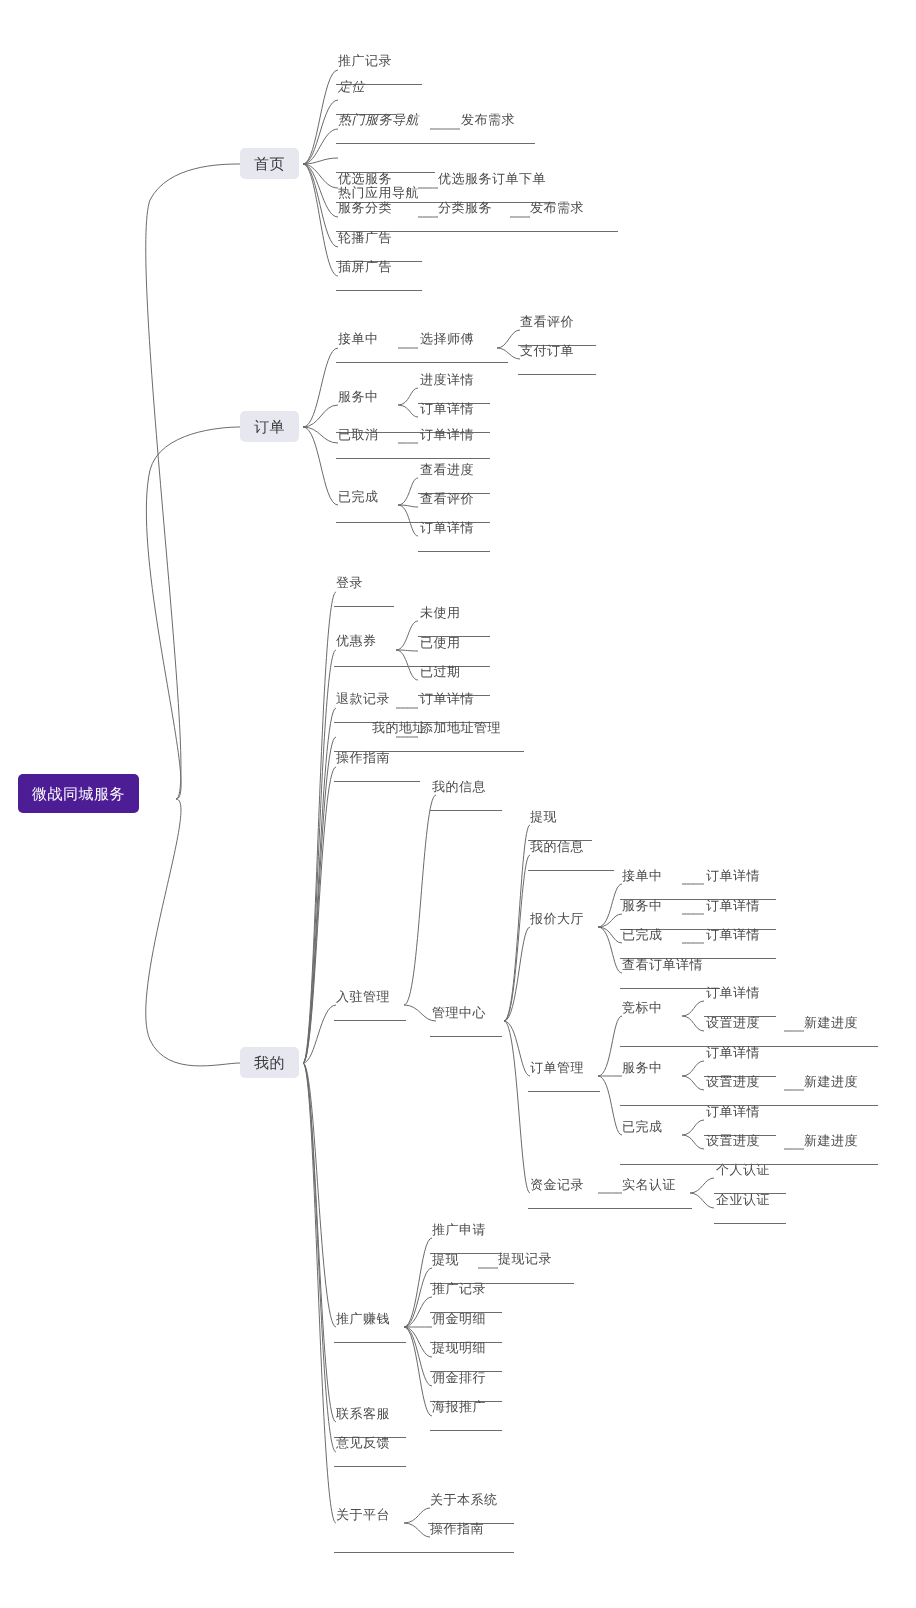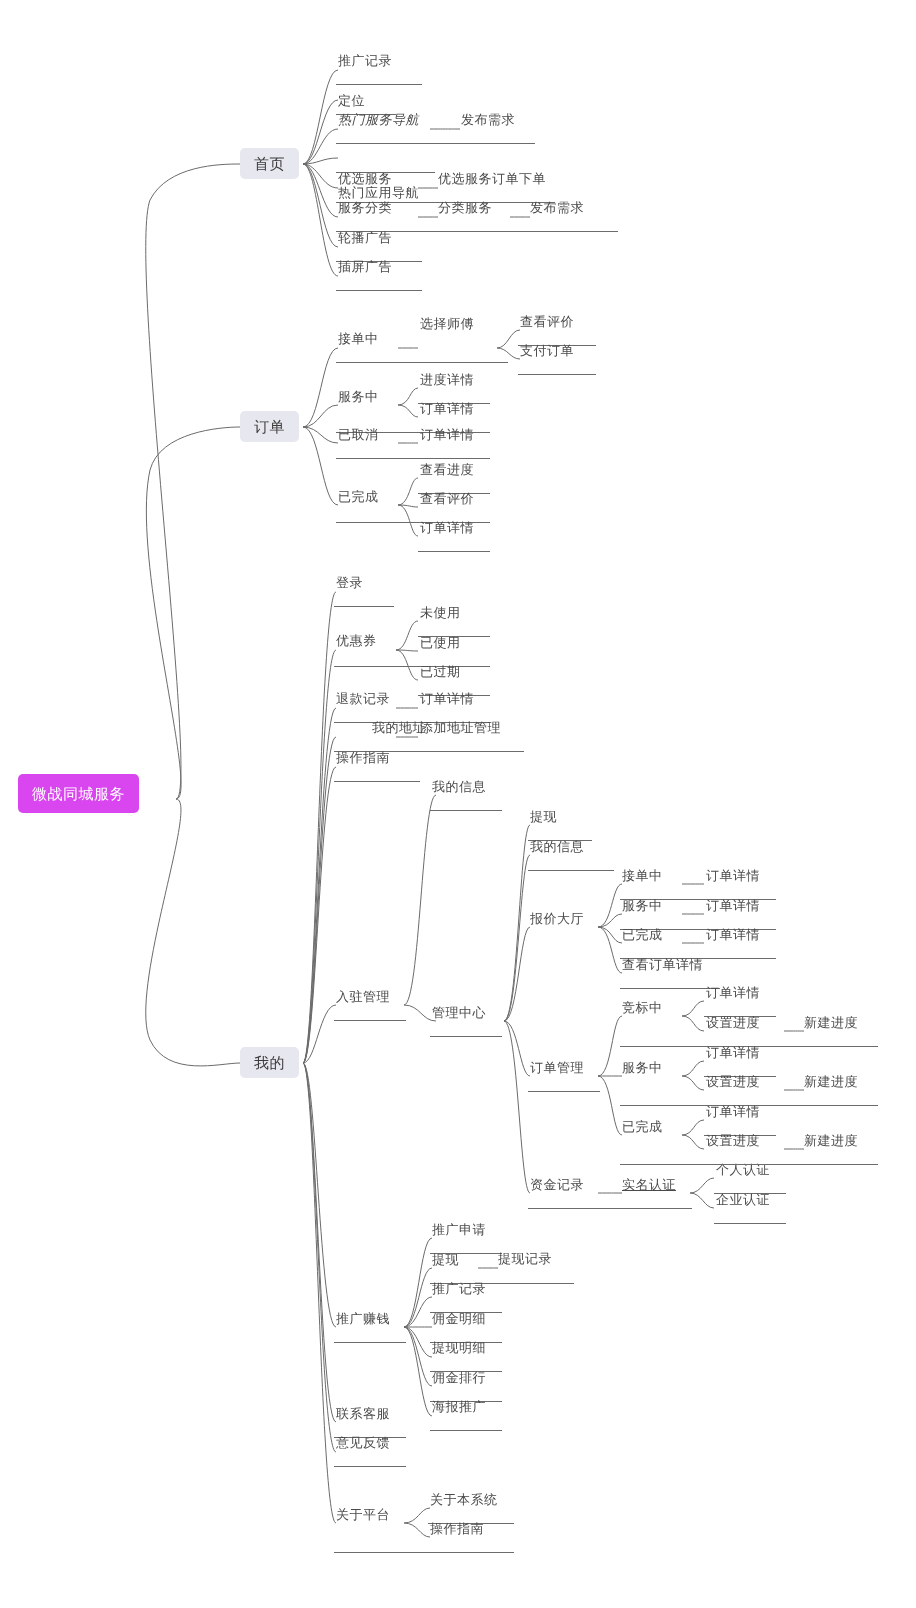--- a/index.html
+++ b/index.html
@@ -1,21 +1,21 @@
 <!DOCTYPE html>
 <html><head>
 <meta charset="utf-8">
 <style>
   html,body{margin:0;padding:0;background:#ffffff;}
   body{font-family:"Liberation Sans","DejaVu Sans",sans-serif;}
   #mindmap-root{position:relative;width:916px;height:1608px;background:#ffffff;overflow:hidden;}
   #edges{position:absolute;left:0;top:0;width:916px;height:1608px;pointer-events:none;}
   .node{position:absolute;box-sizing:border-box;white-space:nowrap;line-height:1;}
   .node-root{
-    background:#d946ef;color:#ffffff;border-radius:5px;
+    background:#4c1d95;color:#ffffff;border-radius:5px;
     font-size:15px;padding:12px 14px;letter-spacing:.5px;
   }
   .node-l1{
     background:#e7e7f0;color:#3a3a3a;border-radius:5px;
     font-size:15px;padding:8px 14px;letter-spacing:.5px;
   }
   .node-leaf{
     color:#4a4a4a;font-size:13px;padding:2px 2px 4px 2px;letter-spacing:.5px;
   }
   .underline{position:absolute;height:1px;background:#6b6b6b;}
@@ -142,21 +142,21 @@
 
   <div class="node node-root" style="left:18px;top:774px;">微战同城服务</div>
 
   <div class="node node-l1" style="left:240px;top:148px;">首页</div>
   <div class="node node-l1" style="left:240px;top:411px;">订单</div>
   <div class="node node-l1" style="left:240px;top:1047px;">我的</div>
 
   <div class="node node-leaf" style="left:336px;top:52px;">推广记录</div>
   <div class="underline" style="left:336px;top:84px;width:86px;"></div>
 
-  <div class="node node-leaf" style="left:336px;top:92px;">定位</div>
+  <div class="node node-leaf" style="left:336px;top:78px;font-style:italic;">定位</div>
   <div class="underline" style="left:336px;top:114px;width:60px;"></div>
 
   <div class="node node-leaf" style="left:336px;top:111px;font-style:italic;">热门服务导航</div>
   <div class="node node-leaf" style="left:459px;top:111px;">发布需求</div>
   <div class="underline" style="left:336px;top:143px;width:199px;"></div>
 
   <div class="node node-leaf" style="left:336px;top:140px;margin-top:44px;">热门应用导航</div>
   <div class="underline" style="left:336px;top:172px;width:99px;"></div>
 
   <div class="node node-leaf" style="left:336px;top:170px;">优选服务</div>
@@ -168,21 +168,21 @@
   <div class="node node-leaf" style="left:528px;top:199px;">发布需求</div>
   <div class="underline" style="left:336px;top:231px;width:282px;"></div>
 
   <div class="node node-leaf" style="left:336px;top:229px;">轮播广告</div>
   <div class="underline" style="left:336px;top:261px;width:86px;"></div>
 
   <div class="node node-leaf" style="left:336px;top:258px;">插屏广告</div>
   <div class="underline" style="left:336px;top:290px;width:86px;"></div>
 
   <div class="node node-leaf" style="left:336px;top:330px;">接单中</div>
-  <div class="node node-leaf" style="left:418px;top:316px;font-family:Liberation Mono, monospace;">选择师傅</div>
+  <div class="node node-leaf" style="left:418px;top:330px;">选择师傅</div>
   <div class="underline" style="left:336px;top:362px;width:172px;"></div>
 
   <div class="node node-leaf" style="left:518px;top:313px;">查看评价</div>
   <div class="underline" style="left:518px;top:345px;width:78px;"></div>
   <div class="node node-leaf" style="left:518px;top:342px;">支付订单</div>
   <div class="underline" style="left:518px;top:374px;width:78px;"></div>
 
   <div class="node node-leaf" style="left:336px;top:388px;">服务中</div>
   <div class="node node-leaf" style="left:418px;top:371px;">进度详情</div>
   <div class="underline" style="left:418px;top:403px;width:72px;"></div>
@@ -236,21 +236,21 @@
   <div class="underline" style="left:528px;top:840px;width:64px;"></div>
 
   <div class="node node-leaf" style="left:528px;top:838px;">我的信息</div>
   <div class="underline" style="left:528px;top:870px;width:86px;"></div>
 
   <div class="node node-leaf" style="left:528px;top:910px;">报价大厅</div>
   <div class="node node-leaf" style="left:528px;top:1059px;">订单管理</div>
   <div class="underline" style="left:528px;top:1091px;width:72px;"></div>
 
   <div class="node node-leaf" style="left:528px;top:1176px;">资金记录</div>
-  <div class="node node-leaf" style="left:620px;top:1176px;text-decoration:underline;">实名认证</div>
+  <div class="node node-leaf" style="left:620px;top:1176px;">实名认证</div>
   <div class="underline" style="left:528px;top:1208px;width:164px;"></div>
   <div class="node node-leaf" style="left:714px;top:1161px;">个人认证</div>
   <div class="underline" style="left:714px;top:1193px;width:72px;"></div>
   <div class="node node-leaf" style="left:714px;top:1191px;">企业认证</div>
   <div class="underline" style="left:714px;top:1223px;width:72px;"></div>
 
   <div class="node node-leaf" style="left:620px;top:867px;">接单中</div>
   <div class="node node-leaf" style="left:704px;top:867px;">订单详情</div>
   <div class="underline" style="left:620px;top:899px;width:156px;"></div>
 

